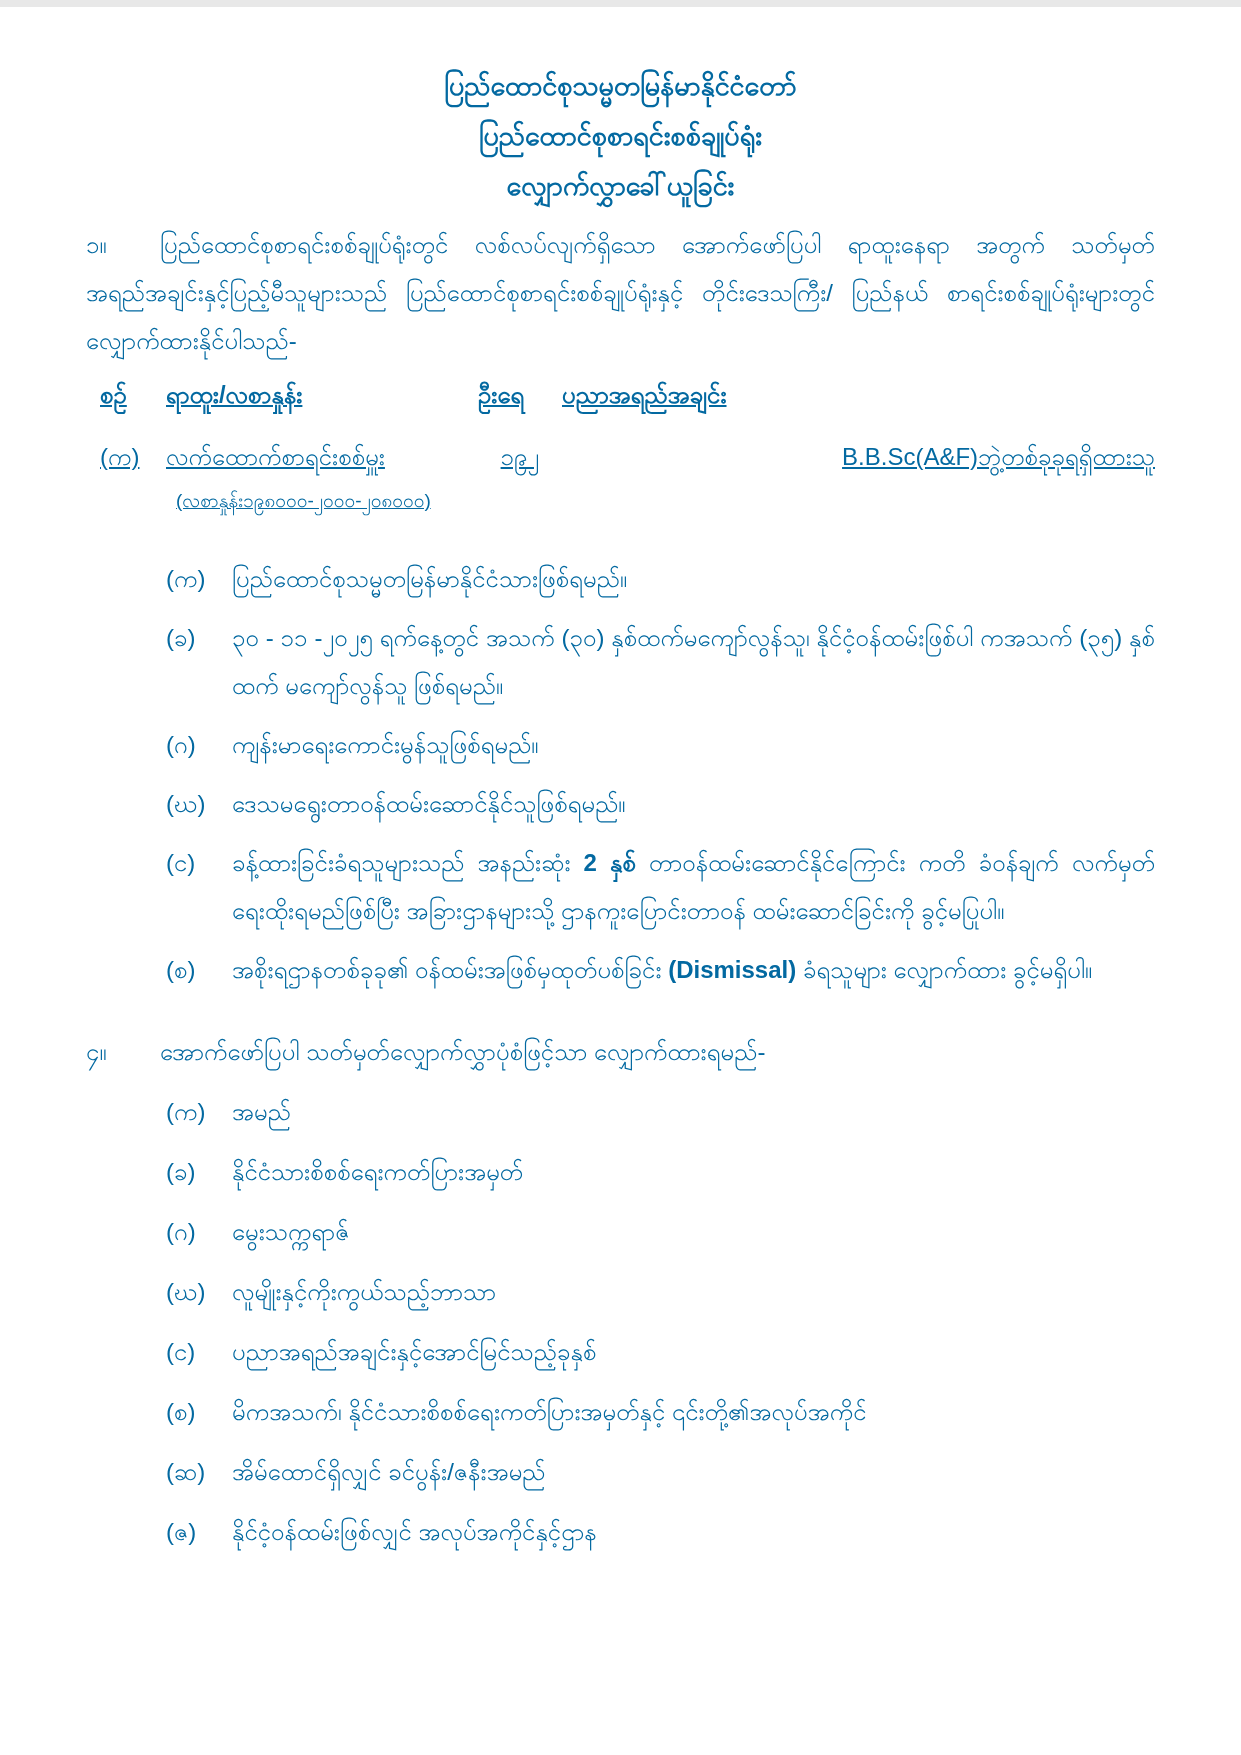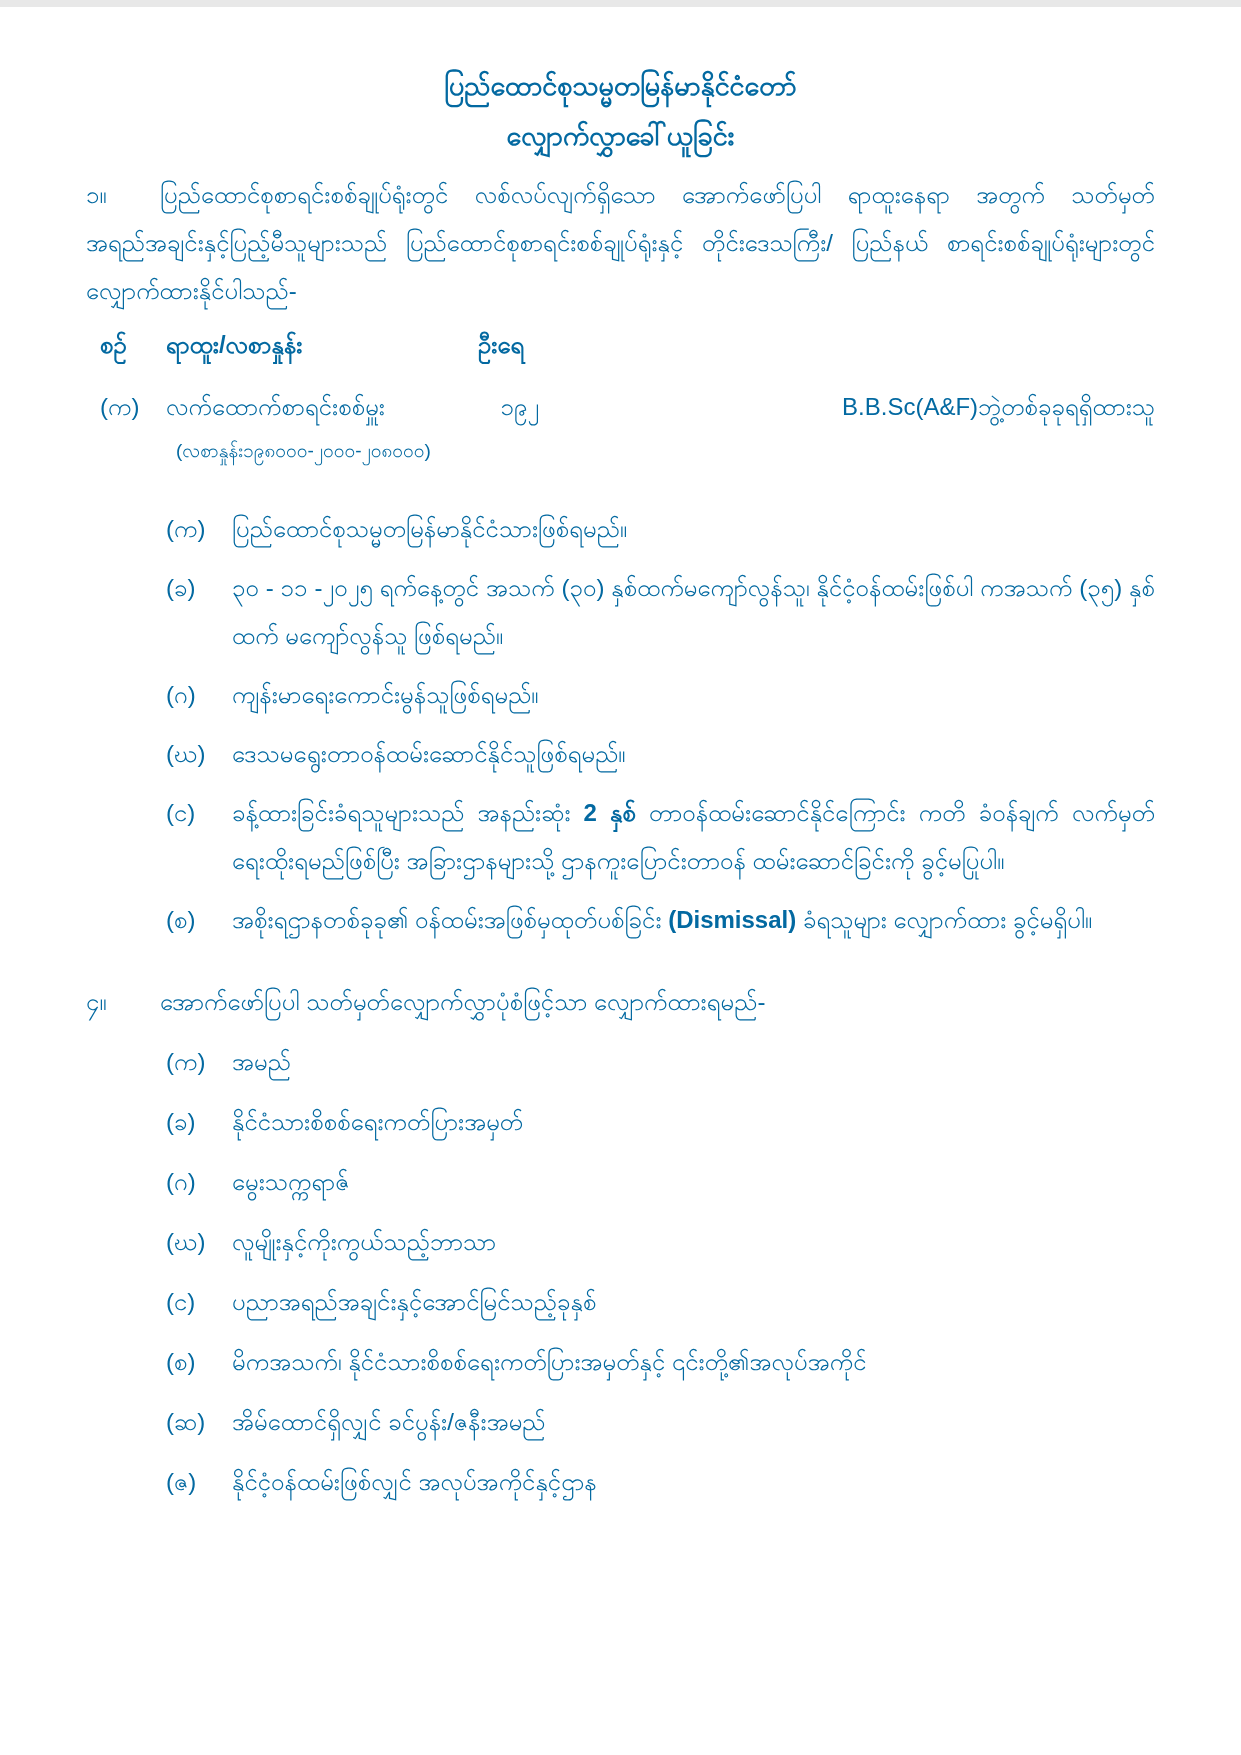--- a/index.html
+++ b/index.html
@@ -22,20 +22,21 @@
   .para { margin-top: 10px; text-align: justify; }
   .num-inline { display: inline-block; width: 74px; font-weight: normal; }
 
   
   .tbl { margin-top: 6px; }
   .tbl-grid {
     display: grid;
     grid-template-columns: 66px 312px 84px 1fr;
     padding-left: 14px;
     column-gap: 0;
+    text-decoration: underline;
   }
   .tbl-header { font-weight: bold; margin-top: 4px; }
   .tbl-row { margin-top: 14px; }
   .cell-count { text-align: center; }
   .salary { font-size: 19px; line-height: 40px; padding-left: 10px; }
   .qual-line1 { padding-left: 18px; text-indent: -18px; }
   .qual-line2 { padding-left: 18px; text-align: right; }
 
   
   .section { margin-top: 34px; }
@@ -50,32 +51,34 @@
   .item-text b { font-weight: bold; }
   .section-4 .item { margin-top: 12px; }
 </style>
 </head>
 <body>
 
 <div class="page">
 
   <div class="doc-title">
     <span class="title-line">ပြည်ထောင်စုသမ္မတမြန်မာနိုင်ငံတော်</span>
+    <span class="title-line">ပြည်ထောင်စုစာရင်းစစ်ချုပ်ရုံး</span>
     <span class="title-line">လျှောက်လွှာခေါ်ယူခြင်း</span>
   </div>
 
   <div class="para">
     <span class="num-inline">၁။</span><span>ပြည်ထောင်စုစာရင်းစစ်ချုပ်ရုံးတွင် လစ်လပ်လျက်ရှိသော အောက်ဖော်ပြပါ ရာထူးနေရာ အတွက် သတ်မှတ်အရည်အချင်းနှင့်ပြည့်မီသူများသည် ပြည်ထောင်စုစာရင်းစစ်ချုပ်ရုံးနှင့် တိုင်းဒေသကြီး/ ပြည်နယ် စာရင်းစစ်ချုပ်ရုံးများတွင် လျှောက်ထားနိုင်ပါသည်-</span>
   </div>
 
   <div class="tbl">
     <div class="tbl-grid tbl-header">
       <div>စဉ်</div>
       <div>ရာထူး/လစာနှုန်း</div>
       <div>ဦးရေ</div>
+      <div>ပညာအရည်အချင်း</div>
     </div>
     <div class="tbl-grid tbl-row">
       <div>(က)</div>
       <div>
         <div>လက်ထောက်စာရင်းစစ်မှူး</div>
         <div class="salary">(လစာနှုန်း၁၉၈၀၀၀-၂၀၀၀-၂၀၈၀၀၀)</div>
       </div>
       <div class="cell-count">၁၉၂</div>
       <div>
         <div class="qual-line2">B.B.Sc(A&amp;F)ဘွဲ့တစ်ခုခုရရှိထားသူ</div>

